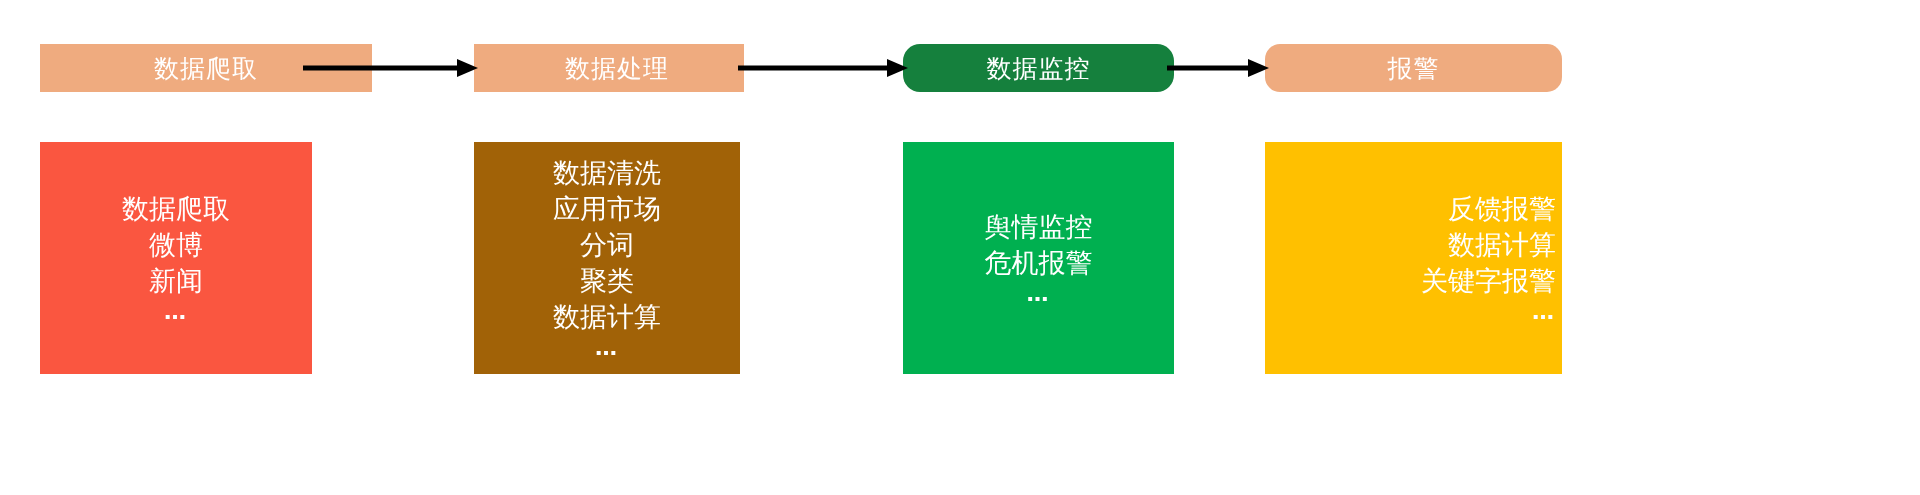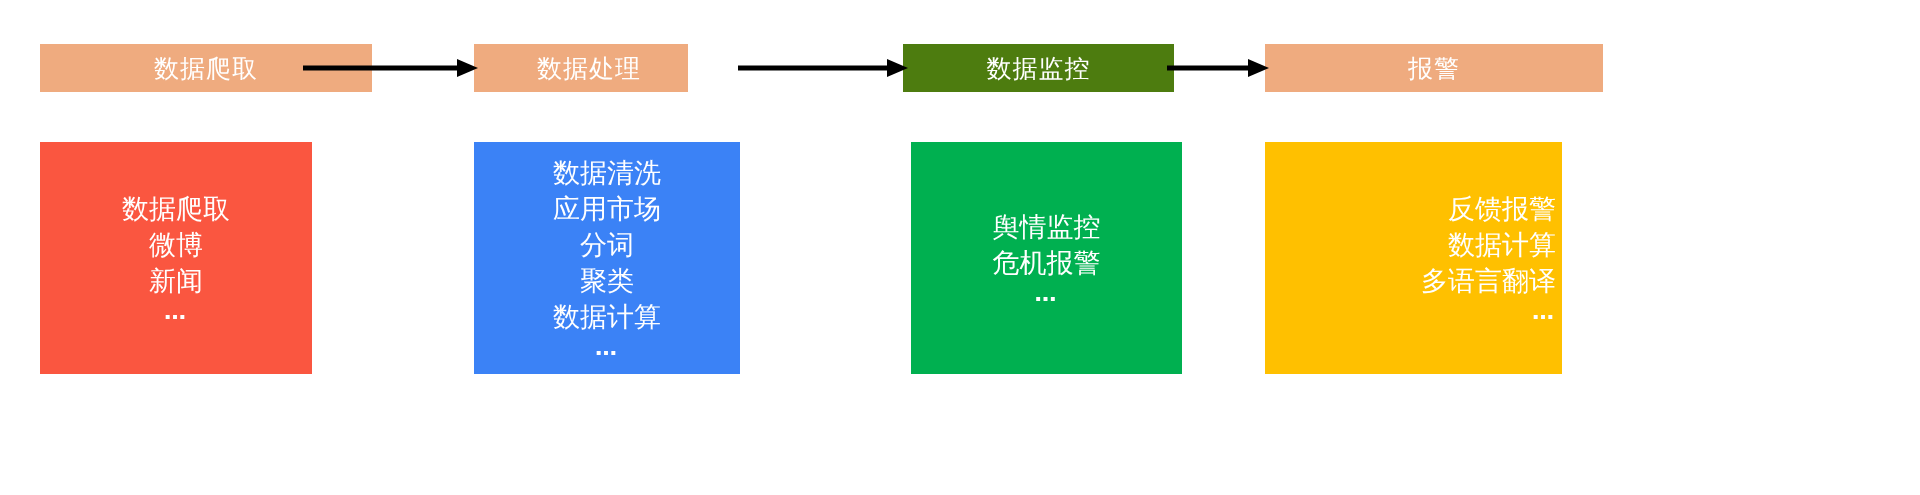--- a/index.html
+++ b/index.html
@@ -32,23 +32,23 @@
     justify-content: center;
     color: #ffffff;
     font-size: 25px;
     line-height: 1;
     letter-spacing: 1px;
     white-space: nowrap;
     box-sizing: border-box;
   }
 
   .stage-0 { left: 40px;   top: 44px; width: 332px; }
-  .stage-1 { left: 474px;  top: 44px; width: 214px; padding-left: 16px; }
+  .stage-1 { left: 474px;  top: 44px; width: 270px; padding-left: 16px; }
   .stage-2 { left: 903px;  top: 44px; width: 271px; }
-  .stage-3 { left: 1265px; top: 44px; width: 338px; }
+  .stage-3 { left: 1265px; top: 44px; width: 297px; border-radius: 15px; }
 
   
   .arrow {
     position: absolute;
     top: 57px;
     height: 22px;
     pointer-events: none;
   }
   .arrow-0 { left: 303px;  width: 175px; }
   .arrow-1 { left: 738px;  width: 170px; }
@@ -92,21 +92,21 @@
 <body>
 
 <div id="diagram">
 
   <div class="stage-box stage-0" style="background: rgb(239, 171, 127);">
     <span>数据爬取</span>
   </div>
   <div class="stage-box stage-1" style="background: rgb(239, 171, 127);">
     <span>数据处理</span>
   </div>
-  <div class="stage-box stage-2" style="background: #4d7c0f;">
+  <div class="stage-box stage-2" style="background: #15803d; border-radius: 17px;">
     <span>数据监控</span>
   </div>
   <div class="stage-box stage-3" style="background: rgb(239, 171, 127);">
     <span>报警</span>
   </div>
 
   <div class="arrow arrow-0">
     <svg viewBox="0 0 175 22" preserveAspectRatio="none">
       <line x1="0" y1="11" x2="154" y2="11" stroke="#000000" stroke-width="5"></line>
       <polygon points="154,2 175,11 154,20" fill="#000000"></polygon>
@@ -124,33 +124,33 @@
       <polygon points="81,2 102,11 81,20" fill="#000000"></polygon>
     </svg>
   </div>
 
   <div class="content-box content-0" style="background: rgb(250, 86, 64);">
       <div class="content-line">数据爬取</div>
       <div class="content-line">微博</div>
       <div class="content-line">新闻</div>
       <div class="content-line ellipsis">…</div>
     </div>
-  <div class="content-box content-1" style="background: #3b82f6;">
+  <div class="content-box content-1" style="background: #a16207;">
       <div class="content-line">数据清洗</div>
       <div class="content-line">应用市场</div>
       <div class="content-line">分词</div>
       <div class="content-line">聚类</div>
       <div class="content-line">数据计算</div>
       <div class="content-line ellipsis">…</div>
     </div>
-  <div class="content-box content-2" style="background: rgb(0, 176, 80); margin-left: 8px;">
+  <div class="content-box content-2" style="background: rgb(0, 176, 80);">
       <div class="content-line">舆情监控</div>
       <div class="content-line">危机报警</div>
       <div class="content-line ellipsis">…</div>
     </div>
   <div class="content-box content-3" style="background: rgb(255, 192, 0); align-items: flex-end;">
       <div class="content-line">反馈报警</div>
       <div class="content-line">数据计算</div>
-      <div class="content-line">多语言翻译</div>
+      <div class="content-line">关键字报警</div>
       <div class="content-line ellipsis">…</div>
     </div>
 
 </div>
 
 </body></html>

